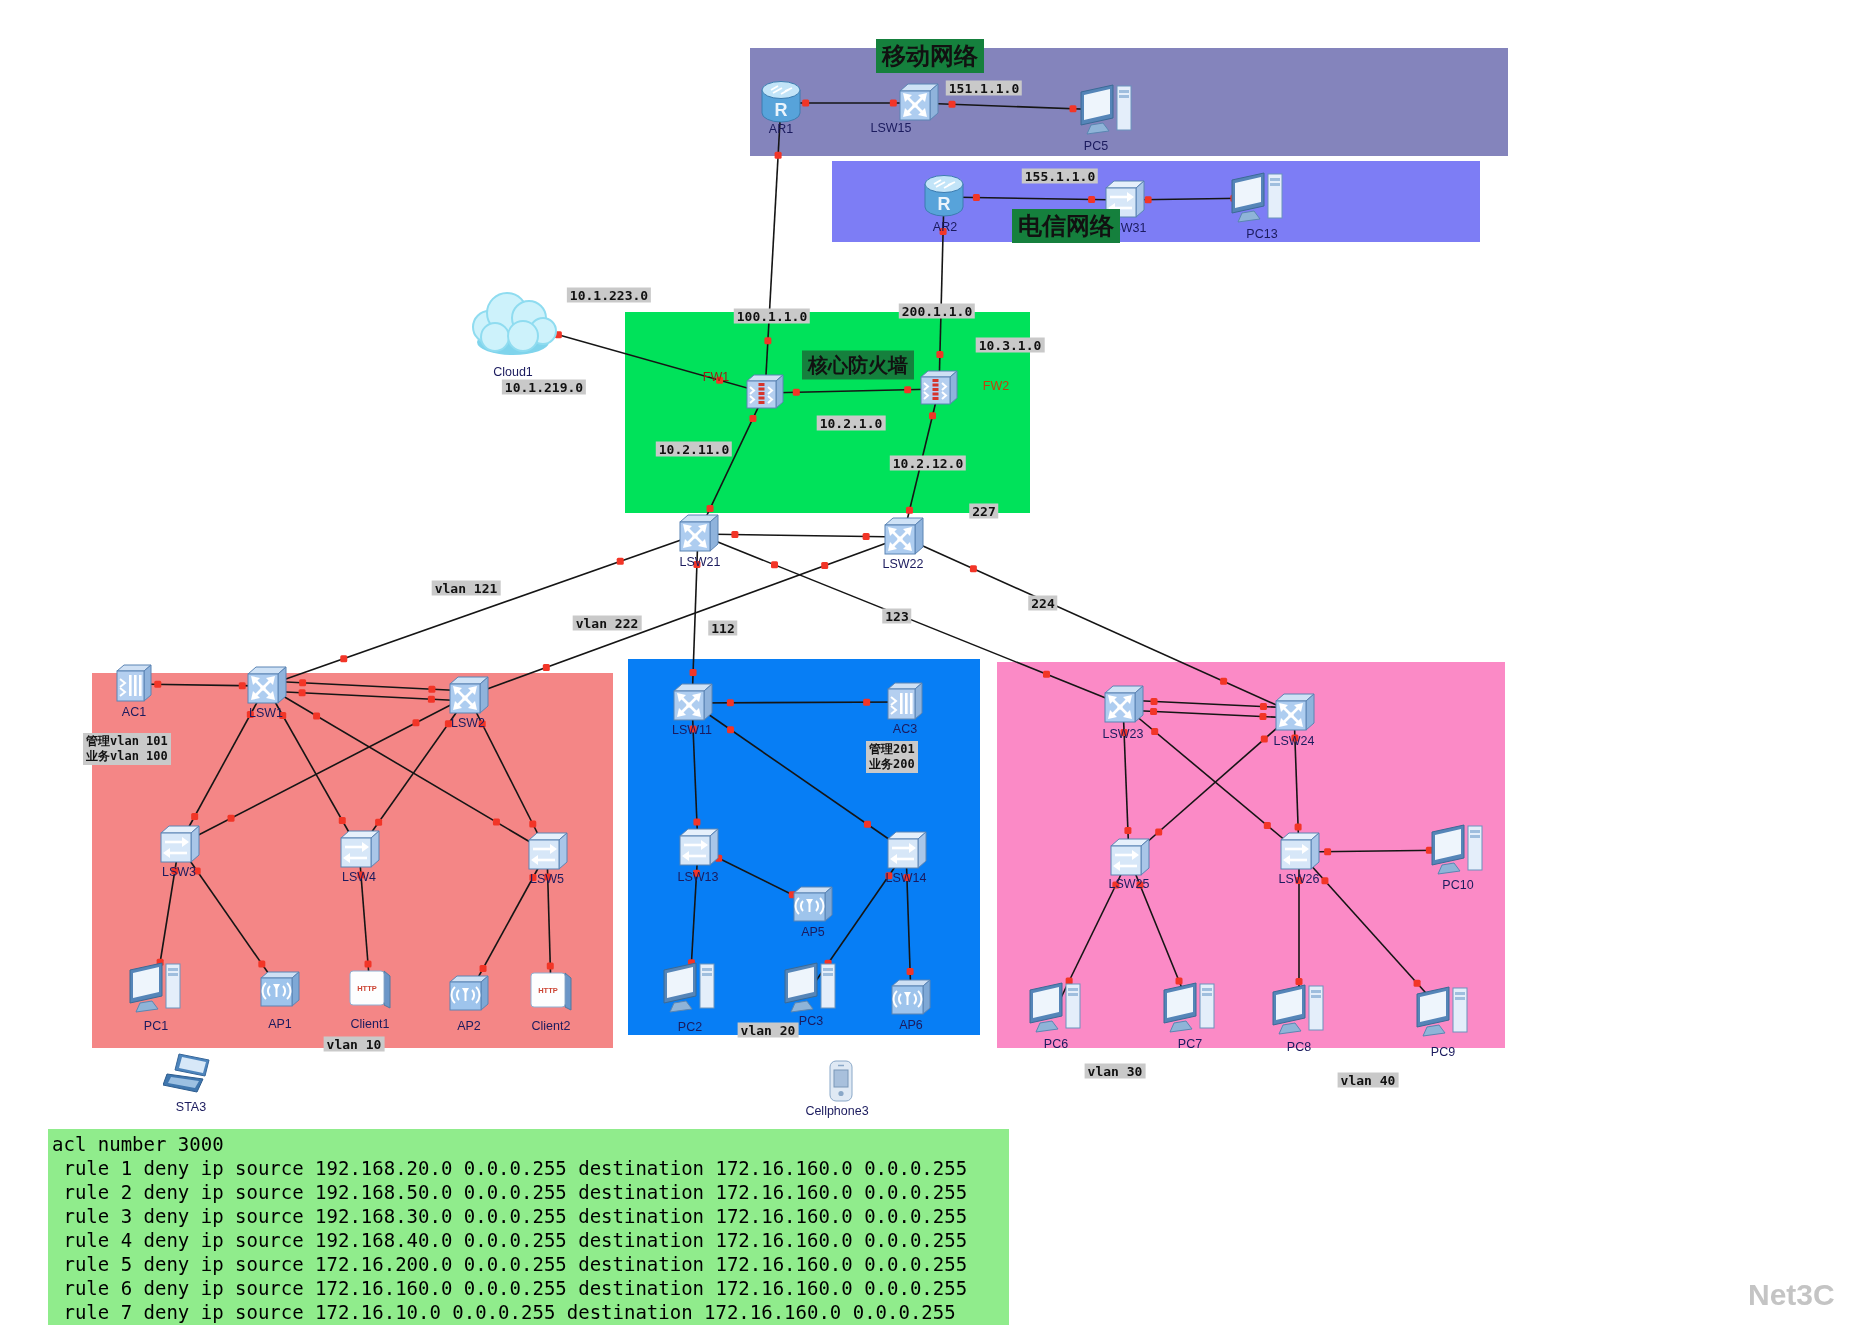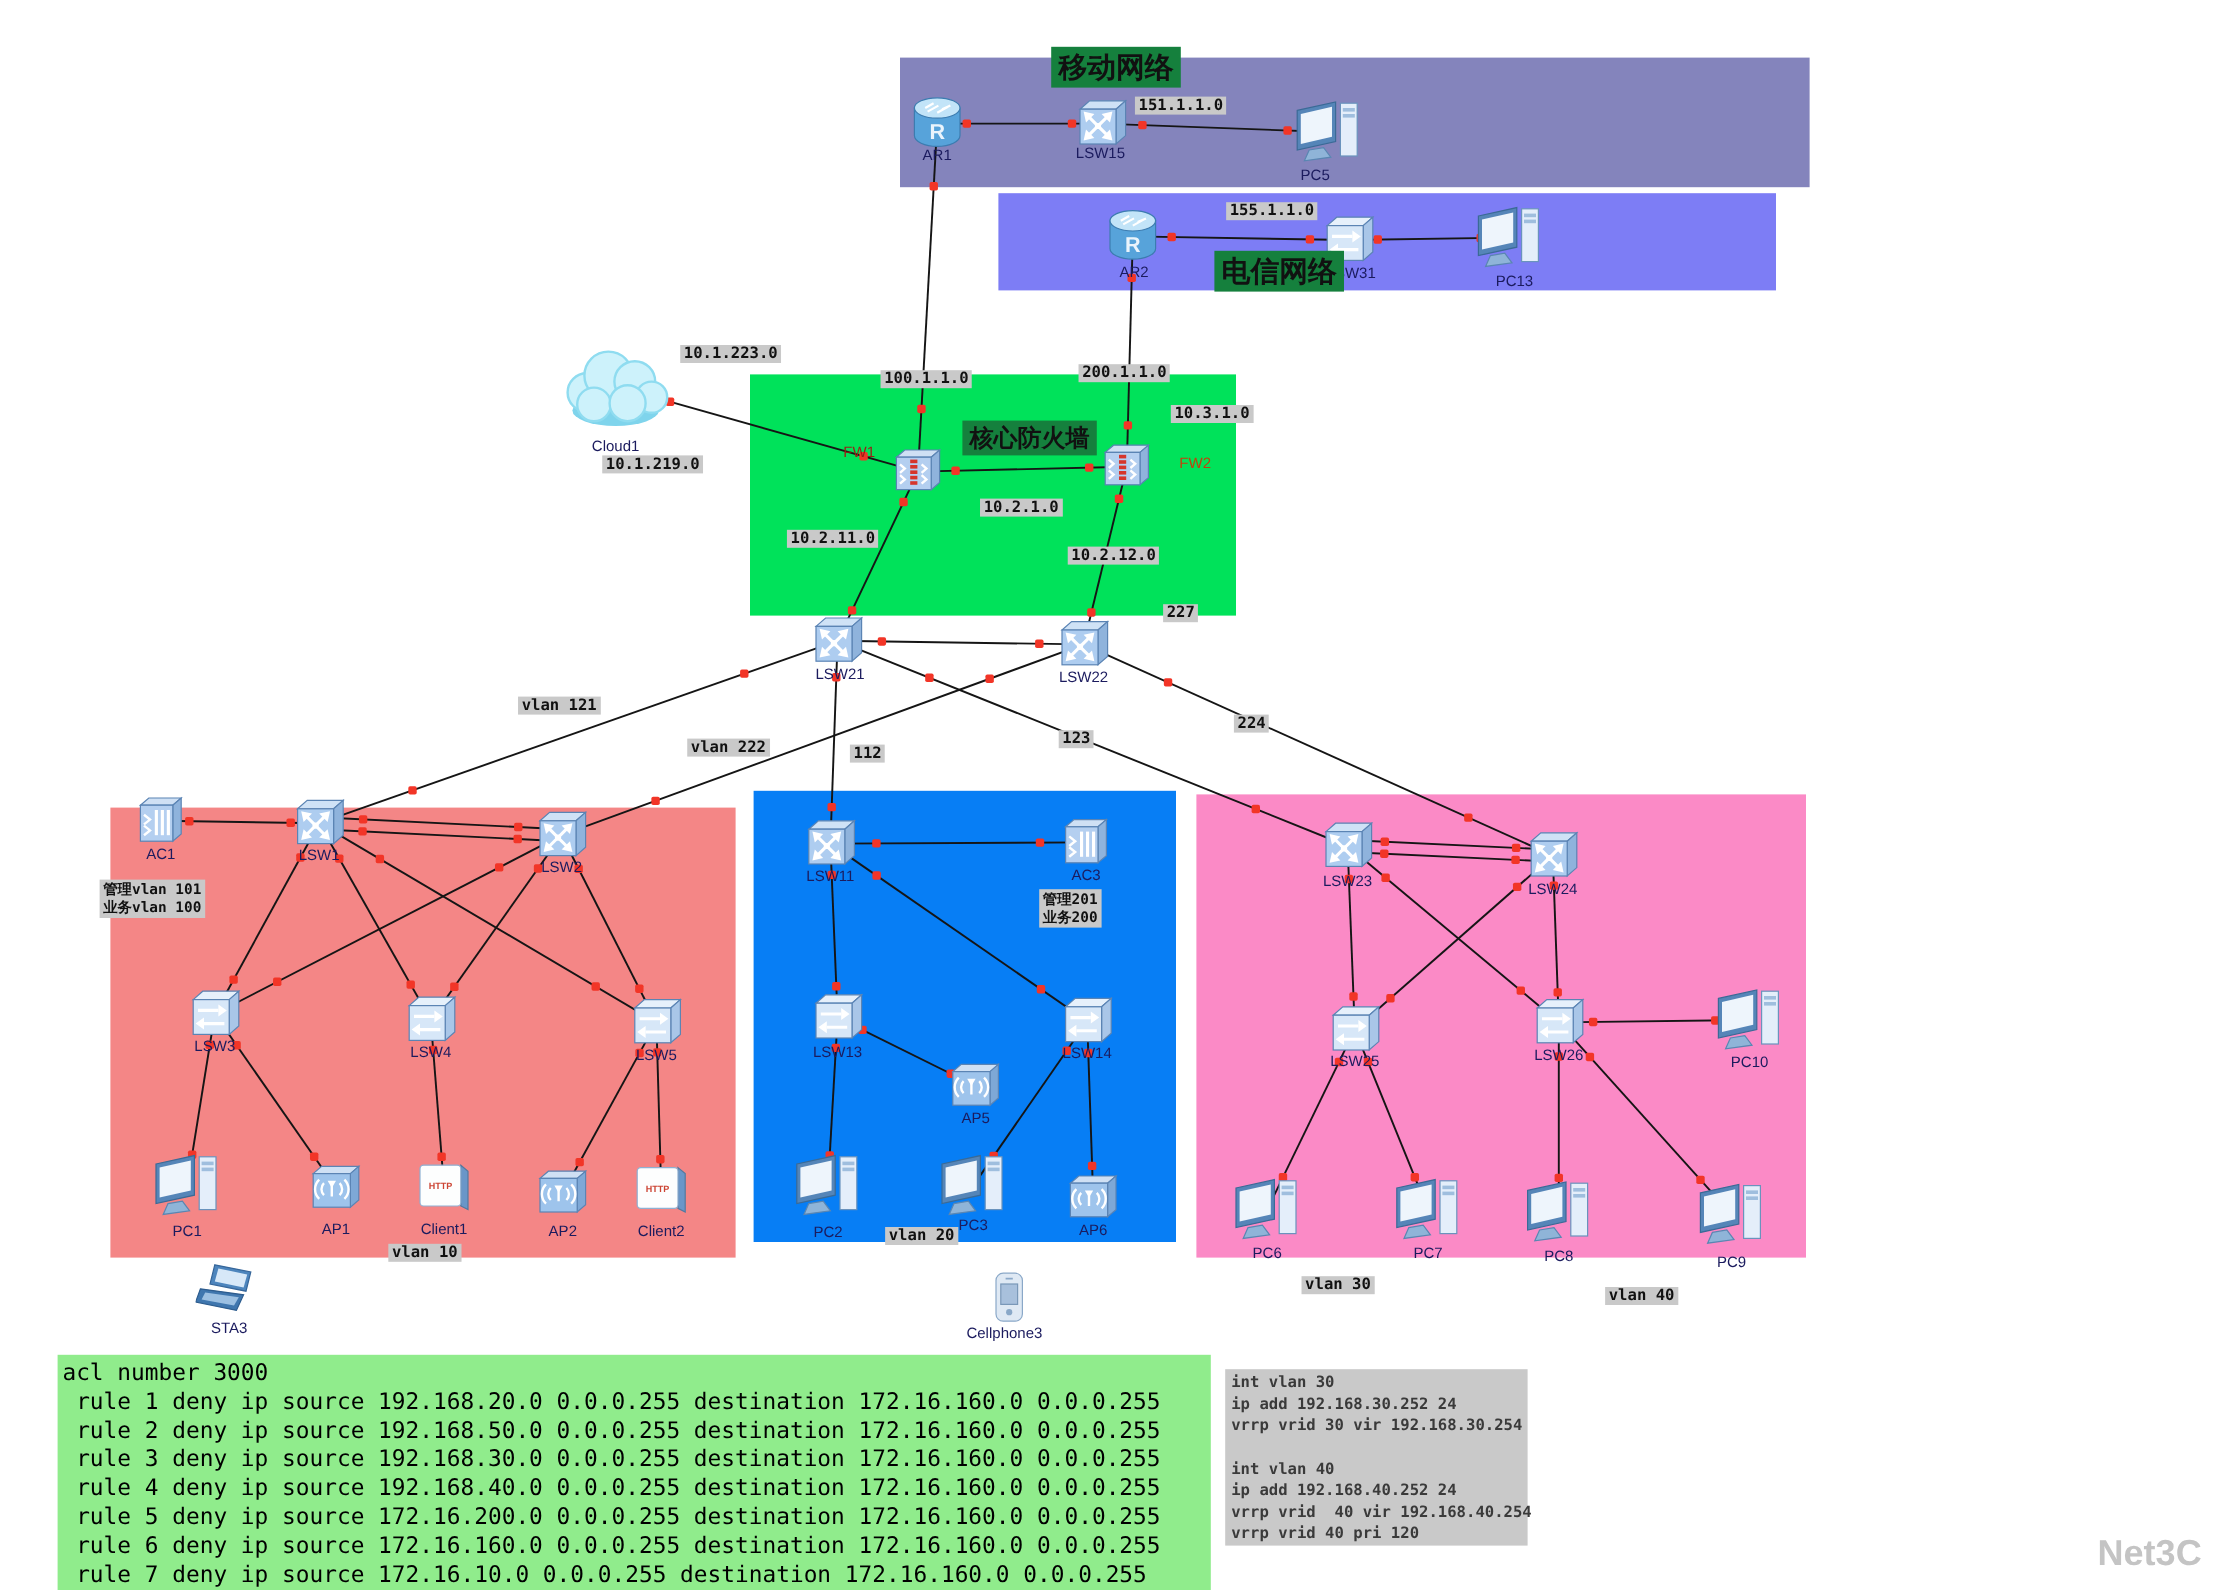--- a/index.html
+++ b/index.html
@@ -176,28 +176,20 @@
       <rect x="1413.58" y="979.7" width="7" height="7" rx="1.5" fill="#f23527"></rect>
     </svg>
   <div id="aclbox" class="textbox" style="left: 48px; top: 1129px; width: 961px; height: 196px; background: rgb(144, 236, 140); font-size: 19px; line-height: 24px; padding: 3px 0px 0px 4px; box-sizing: border-box;">acl number 3000
  rule 1 deny ip source 192.168.20.0 0.0.0.255 destination 172.16.160.0 0.0.0.255
  rule 2 deny ip source 192.168.50.0 0.0.0.255 destination 172.16.160.0 0.0.0.255
  rule 3 deny ip source 192.168.30.0 0.0.0.255 destination 172.16.160.0 0.0.0.255
  rule 4 deny ip source 192.168.40.0 0.0.0.255 destination 172.16.160.0 0.0.0.255
  rule 5 deny ip source 172.16.200.0 0.0.0.255 destination 172.16.160.0 0.0.0.255
  rule 6 deny ip source 172.16.160.0 0.0.0.255 destination 172.16.160.0 0.0.0.255
  rule 7 deny ip source 172.16.10.0 0.0.0.255 destination 172.16.160.0 0.0.0.255</div>
-  <div id="cfgbox" class="textbox" style="left: 1021px; top: 1141px; width: 252px; height: 147px; background: rgb(201, 201, 201); font-size: 13px; line-height: 18px; padding: 3px 0px 0px 5px; box-sizing: border-box;">int vlan 30
-ip add 192.168.30.252 24
-vrrp vrid 30 vir 192.168.30.254
-
-int vlan 40
-ip add 192.168.40.252 24
-vrrp vrid  40 vir 192.168.40.254
-vrrp vrid 40 pri 120</div>
   <div id="watermark" style="left: 1748px; top: 1278px; color: rgb(196, 196, 196);">Net3C</div>
 <div class="region" style="left: 750px; top: 48px; width: 758px; height: 108px; background: rgb(132, 132, 188);"></div>
     <div class="region-title" style="left: 930px; top: 56px; font-size: 24px;">移动网络</div>
     <div class="region" style="left: 832px; top: 161px; width: 648px; height: 81px; background: rgb(125, 125, 245);"></div>
     <div class="region-title" style="left: 1066px; top: 226px; font-size: 24px;">电信网络</div>
     <div class="region" style="left: 625px; top: 312px; width: 405px; height: 201px; background: rgb(0, 226, 90);"></div>
     <div class="region-title" style="left: 858px; top: 365px; font-size: 20px;">核心防火墙</div>
     <div class="region" style="left: 92px; top: 673px; width: 521px; height: 375px; background: rgb(244, 134, 134);"></div>
     <div class="region" style="left: 628px; top: 659px; width: 352px; height: 376px; background: rgb(7, 126, 245);"></div>
     <div class="region" style="left: 997px; top: 662px; width: 508px; height: 386px; background: rgb(251, 138, 198);"></div>
@@ -219,21 +211,21 @@
             <line x1="27" y1="17" x2="13" y2="31"></line>
           </g>
     <g fill="#fff">
             <polygon points="8,12 17,14 10,21"></polygon>
             <polygon points="32,36 23,34 30,27"></polygon>
       <polygon points="32,12 23,14 30,21"></polygon>
             <polygon points="8,36 17,34 10,27"></polygon>
       <circle cx="20" cy="24" r="2.6"></circle>
           </g>
         </svg></span></div>
-    <div class="dlabel" style="left: 917px; top: 128px;">LSW15</div>
+    <div class="dlabel" style="left: 891px; top: 128px;">LSW15</div>
     <div class="device" style="left: 1079px; top: 82px; width: 56px; height: 56px;"><span><svg viewBox="0 0 56 56" width="56" height="56">
     <rect x="38" y="4" width="14" height="44" fill="#e4eefa" stroke="#6a93bd"></rect>
     <rect x="40" y="8" width="10" height="3" fill="#9fbede"></rect>
           <rect x="40" y="13" width="10" height="3" fill="#9fbede"></rect>
     <polygon points="2,10 34,3 34,36 2,43" fill="#5585b8" stroke="#3a6a96"></polygon>
     <polygon points="5,13 31,7 31,32 5,38" fill="#eef5fc"></polygon>
     <polygon points="12,43 24,41 30,49 8,52" fill="#8fb4d8" stroke="#5a86b2"></polygon>
         </svg></span></div>
     <div class="dlabel" style="left: 1096px; top: 146px;">PC5</div>
     <div class="device" style="left: 922px; top: 174px; width: 44px; height: 46px;"><span><svg viewBox="0 0 44 46" width="44" height="46">

